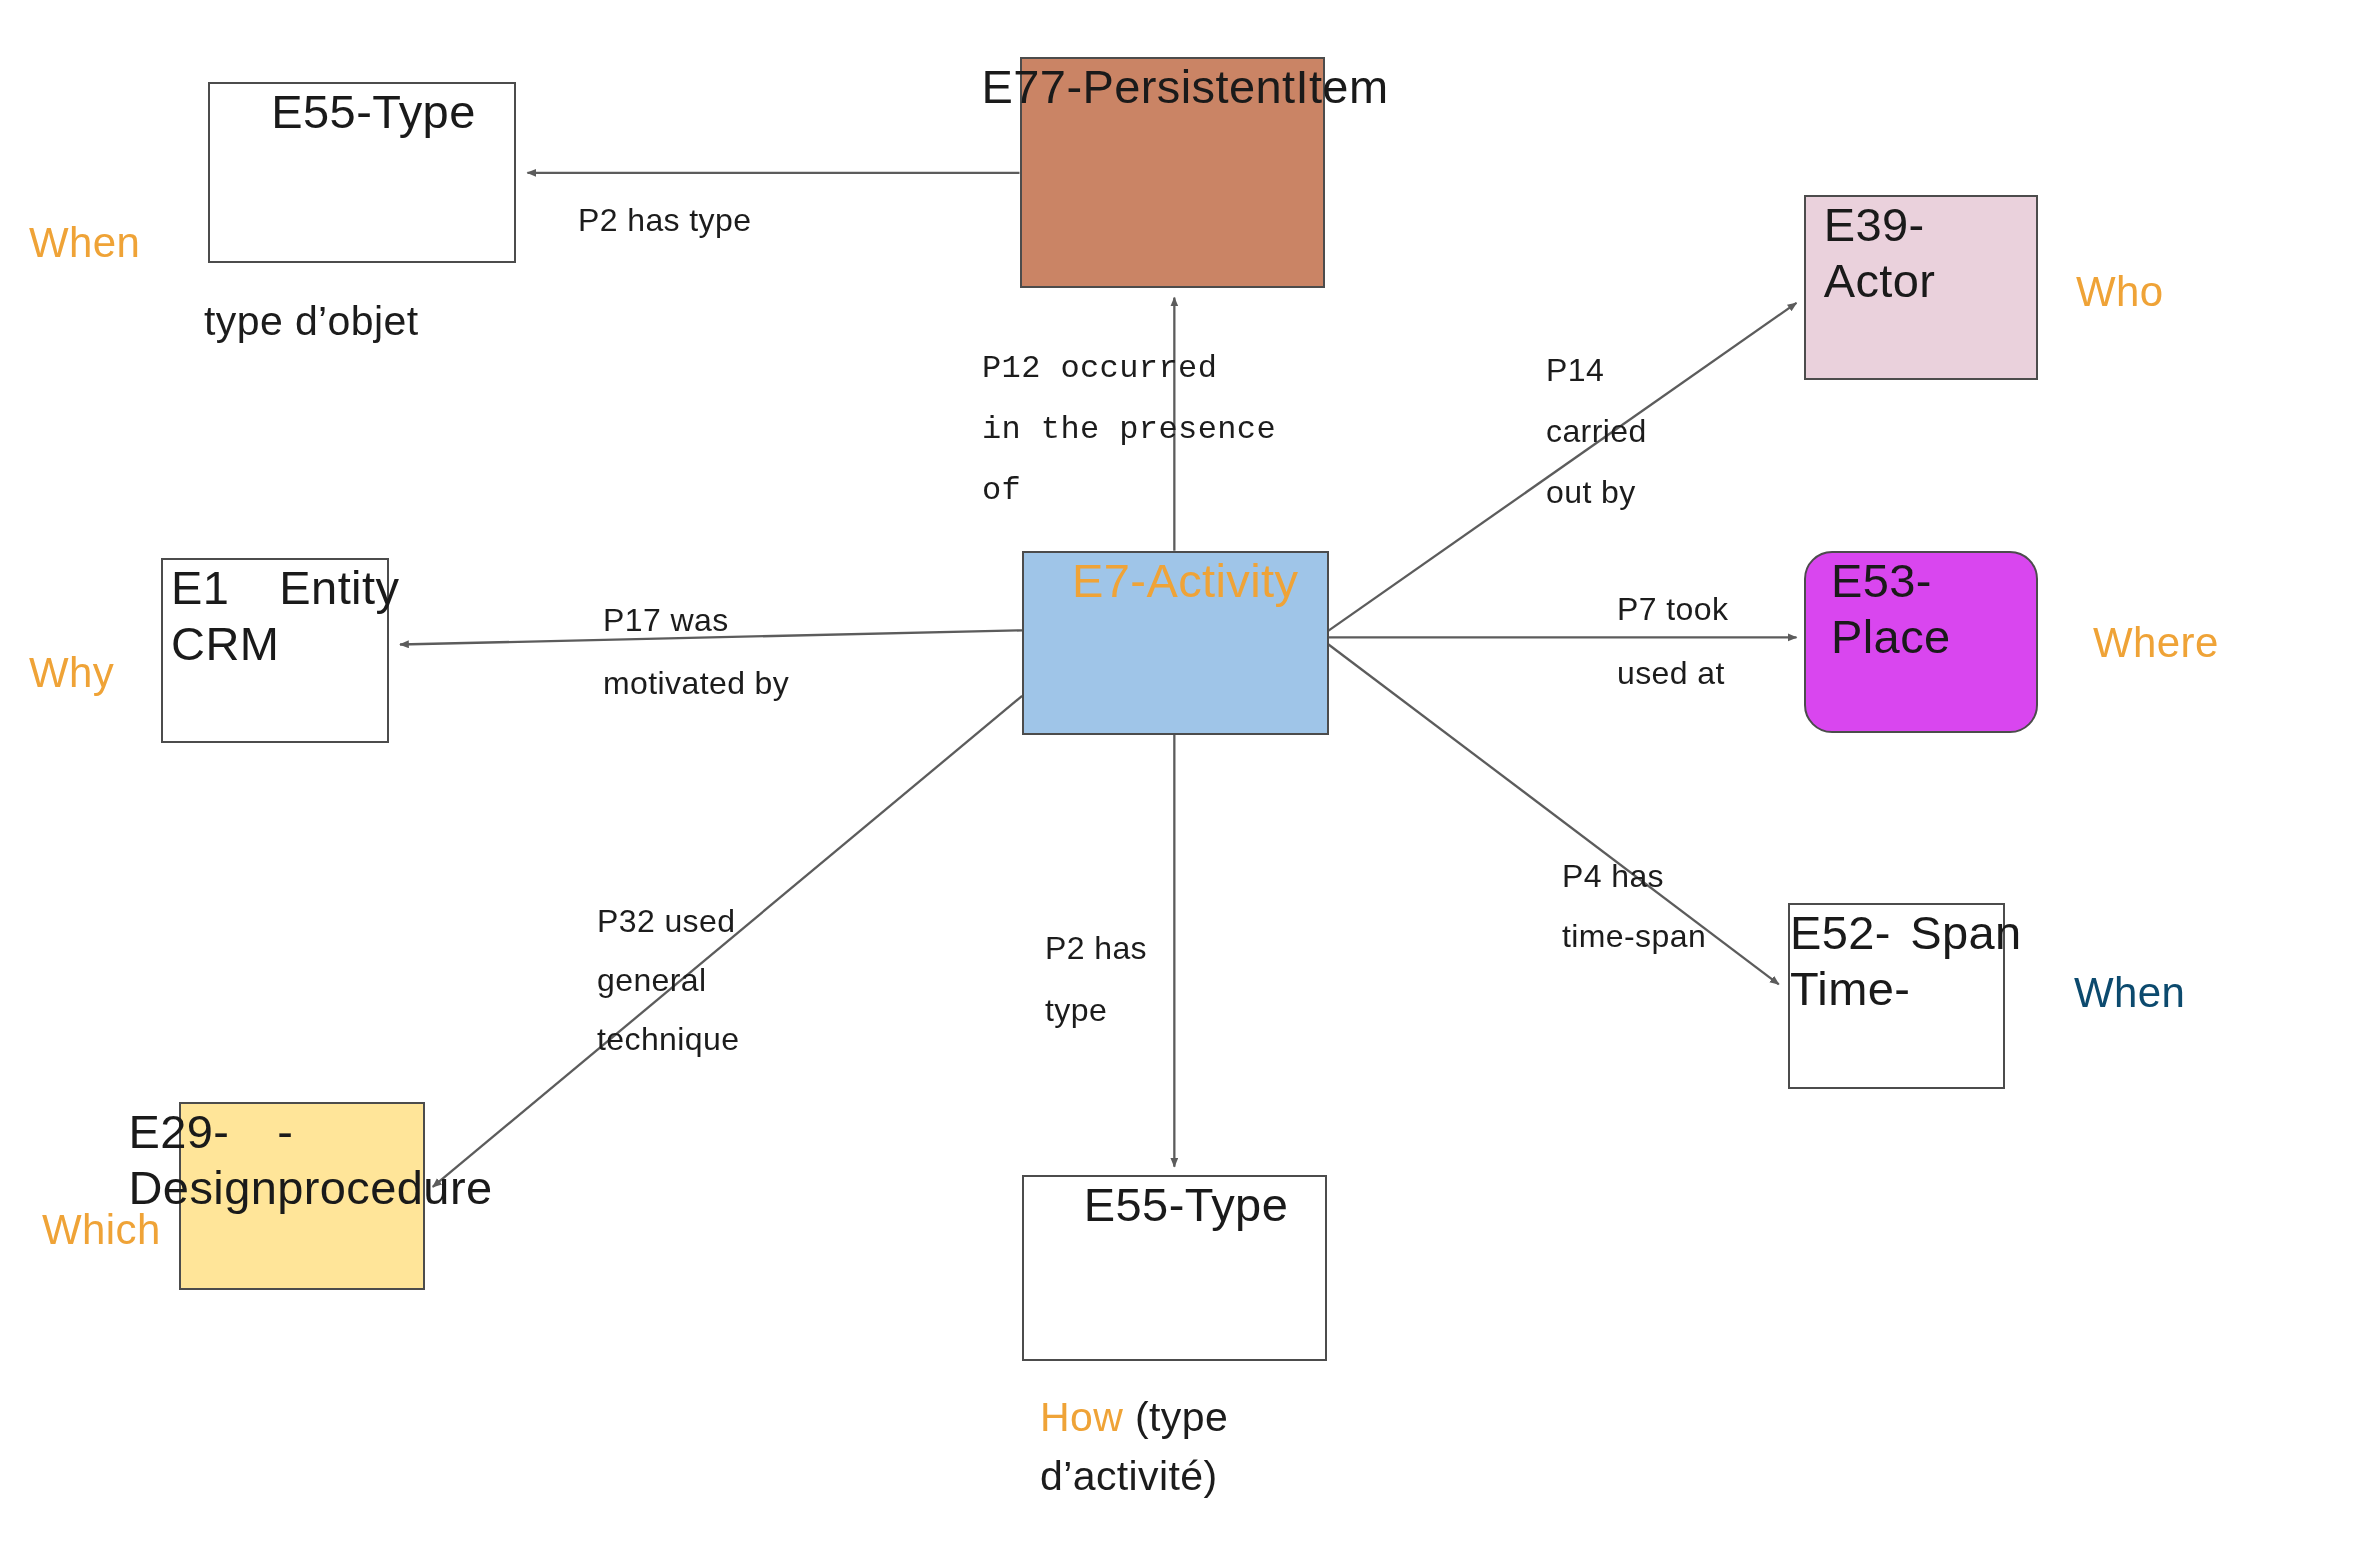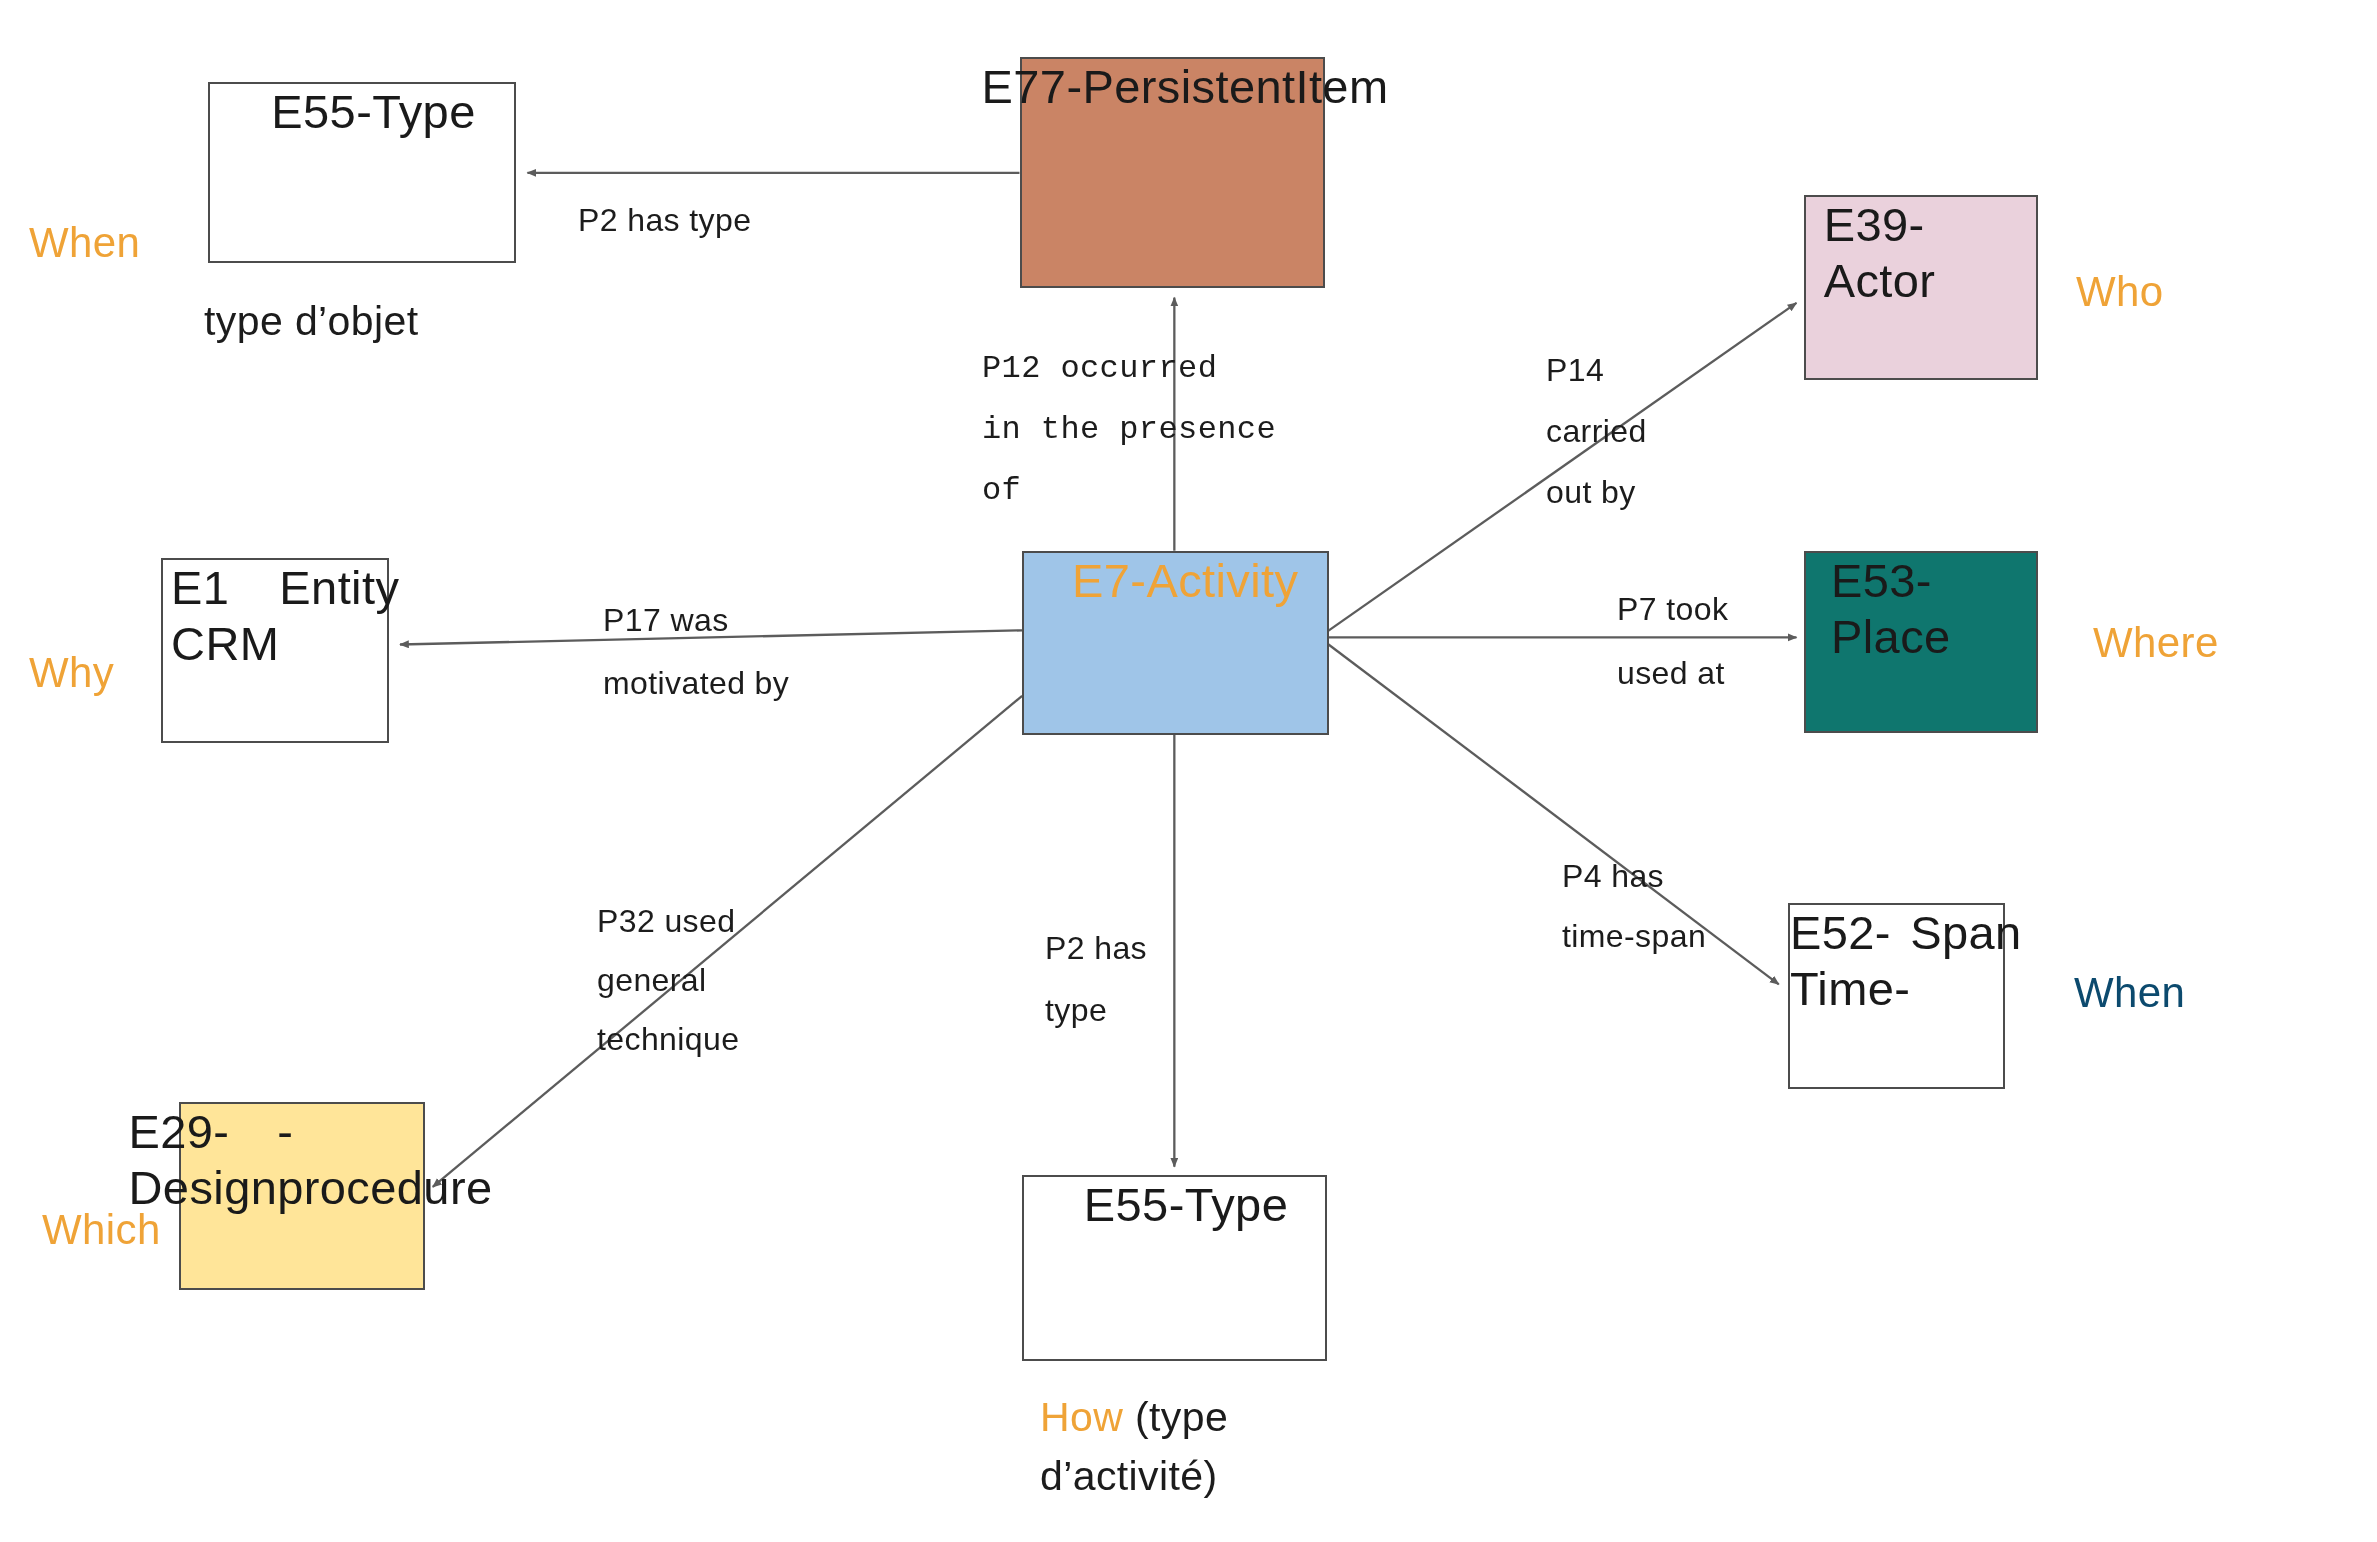--- a/index.html
+++ b/index.html
@@ -58,21 +58,21 @@
   </div>
 
   <div class="node" style="left: 1022px; top: 551px; width: 307px; height: 184px; padding-left: 19.5px; background-color: rgb(159, 197, 232);">
     <span style="color: rgb(239, 163, 55);">E7-Activity</span>
   </div>
 
   <div class="node" style="left: 1804px; top: 195px; width: 234px; height: 185px; padding-left: 17.7px; background-color: rgb(234, 209, 220);">
     <span>E39-Actor</span>
   </div>
 
-  <div class="node" style="left: 1804px; top: 551px; width: 234px; height: 182px; padding-left: 25px; background-color: #0f766e;">
+  <div class="node" style="left: 1804px; top: 551px; width: 234px; height: 182px; padding-left: 25px; background-color: #d946ef; border-radius: 28px;">
     <span>E53-Place</span>
   </div>
 
   <div class="node" style="left: 1788px; top: 903px; width: 217px; height: 186px; padding-left: 18.6px; background-color: rgb(255, 255, 255);">
     <span>E52-Time-</span>
     <span>Span</span>
   </div>
 
   <div class="node" style="left: 161px; top: 558px; width: 228px; height: 185px; padding-left: 20.4px; background-color: rgb(255, 255, 255);">
     <span>E1 CRM</span>

